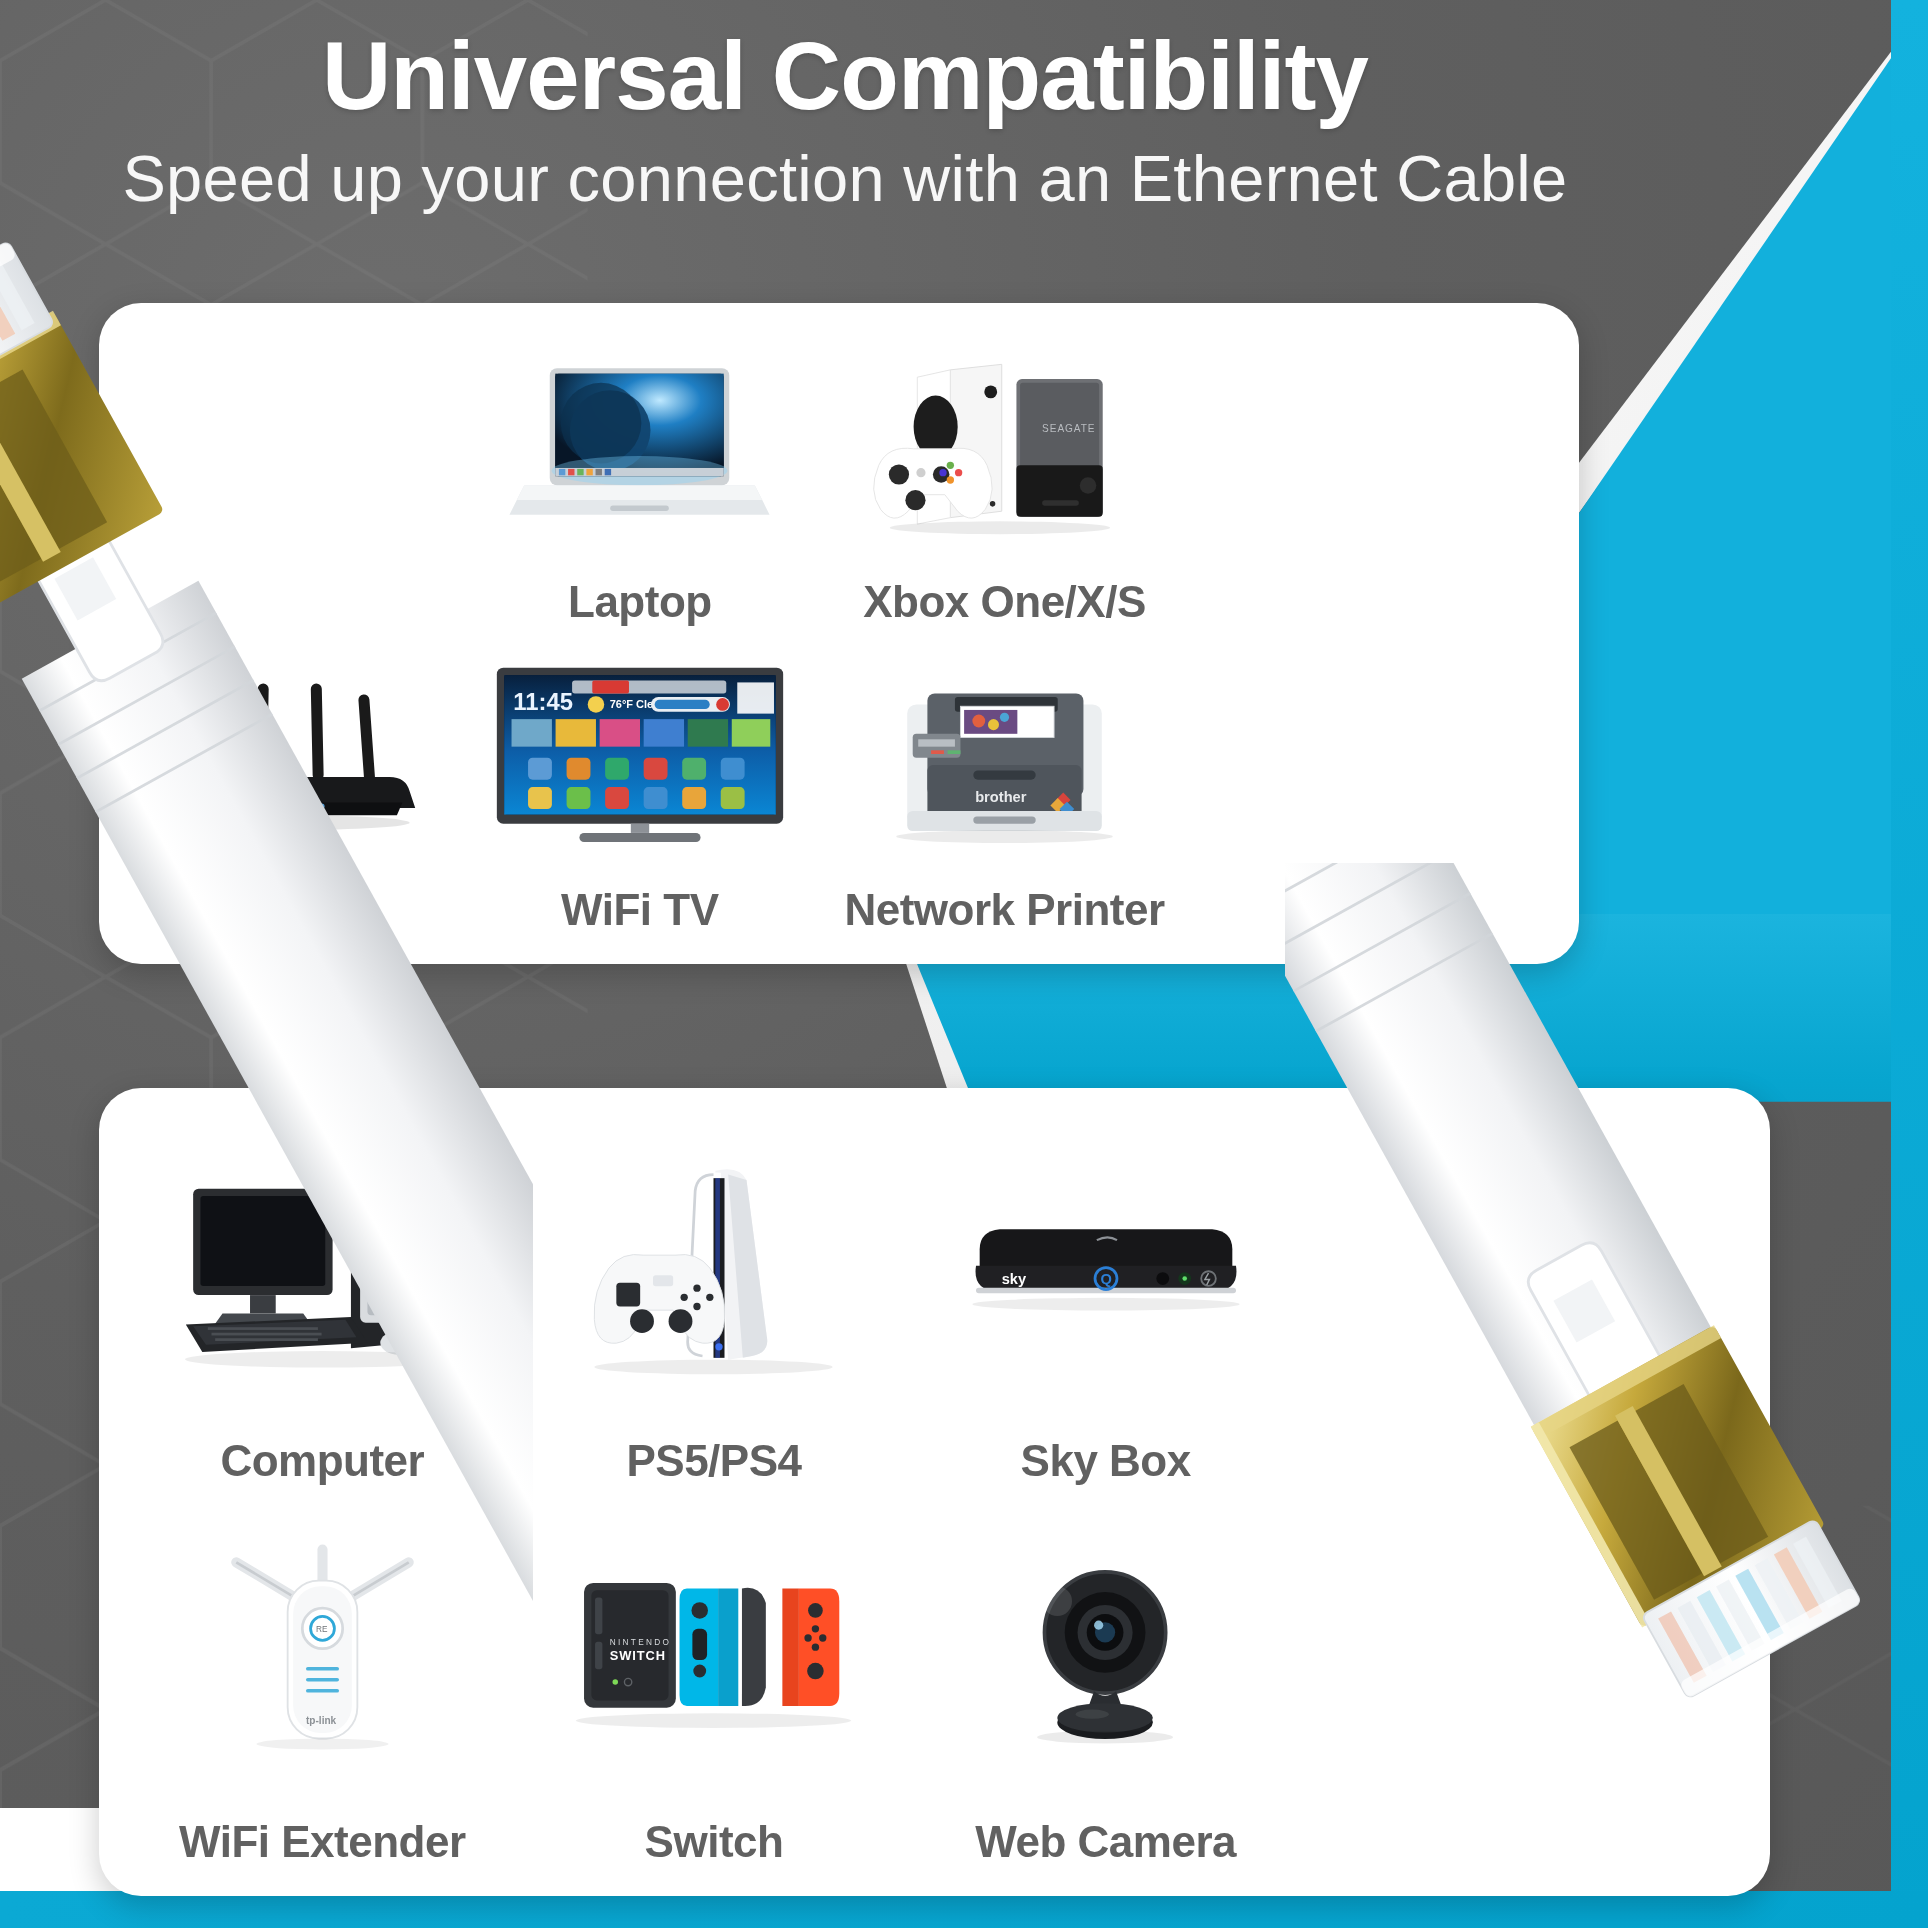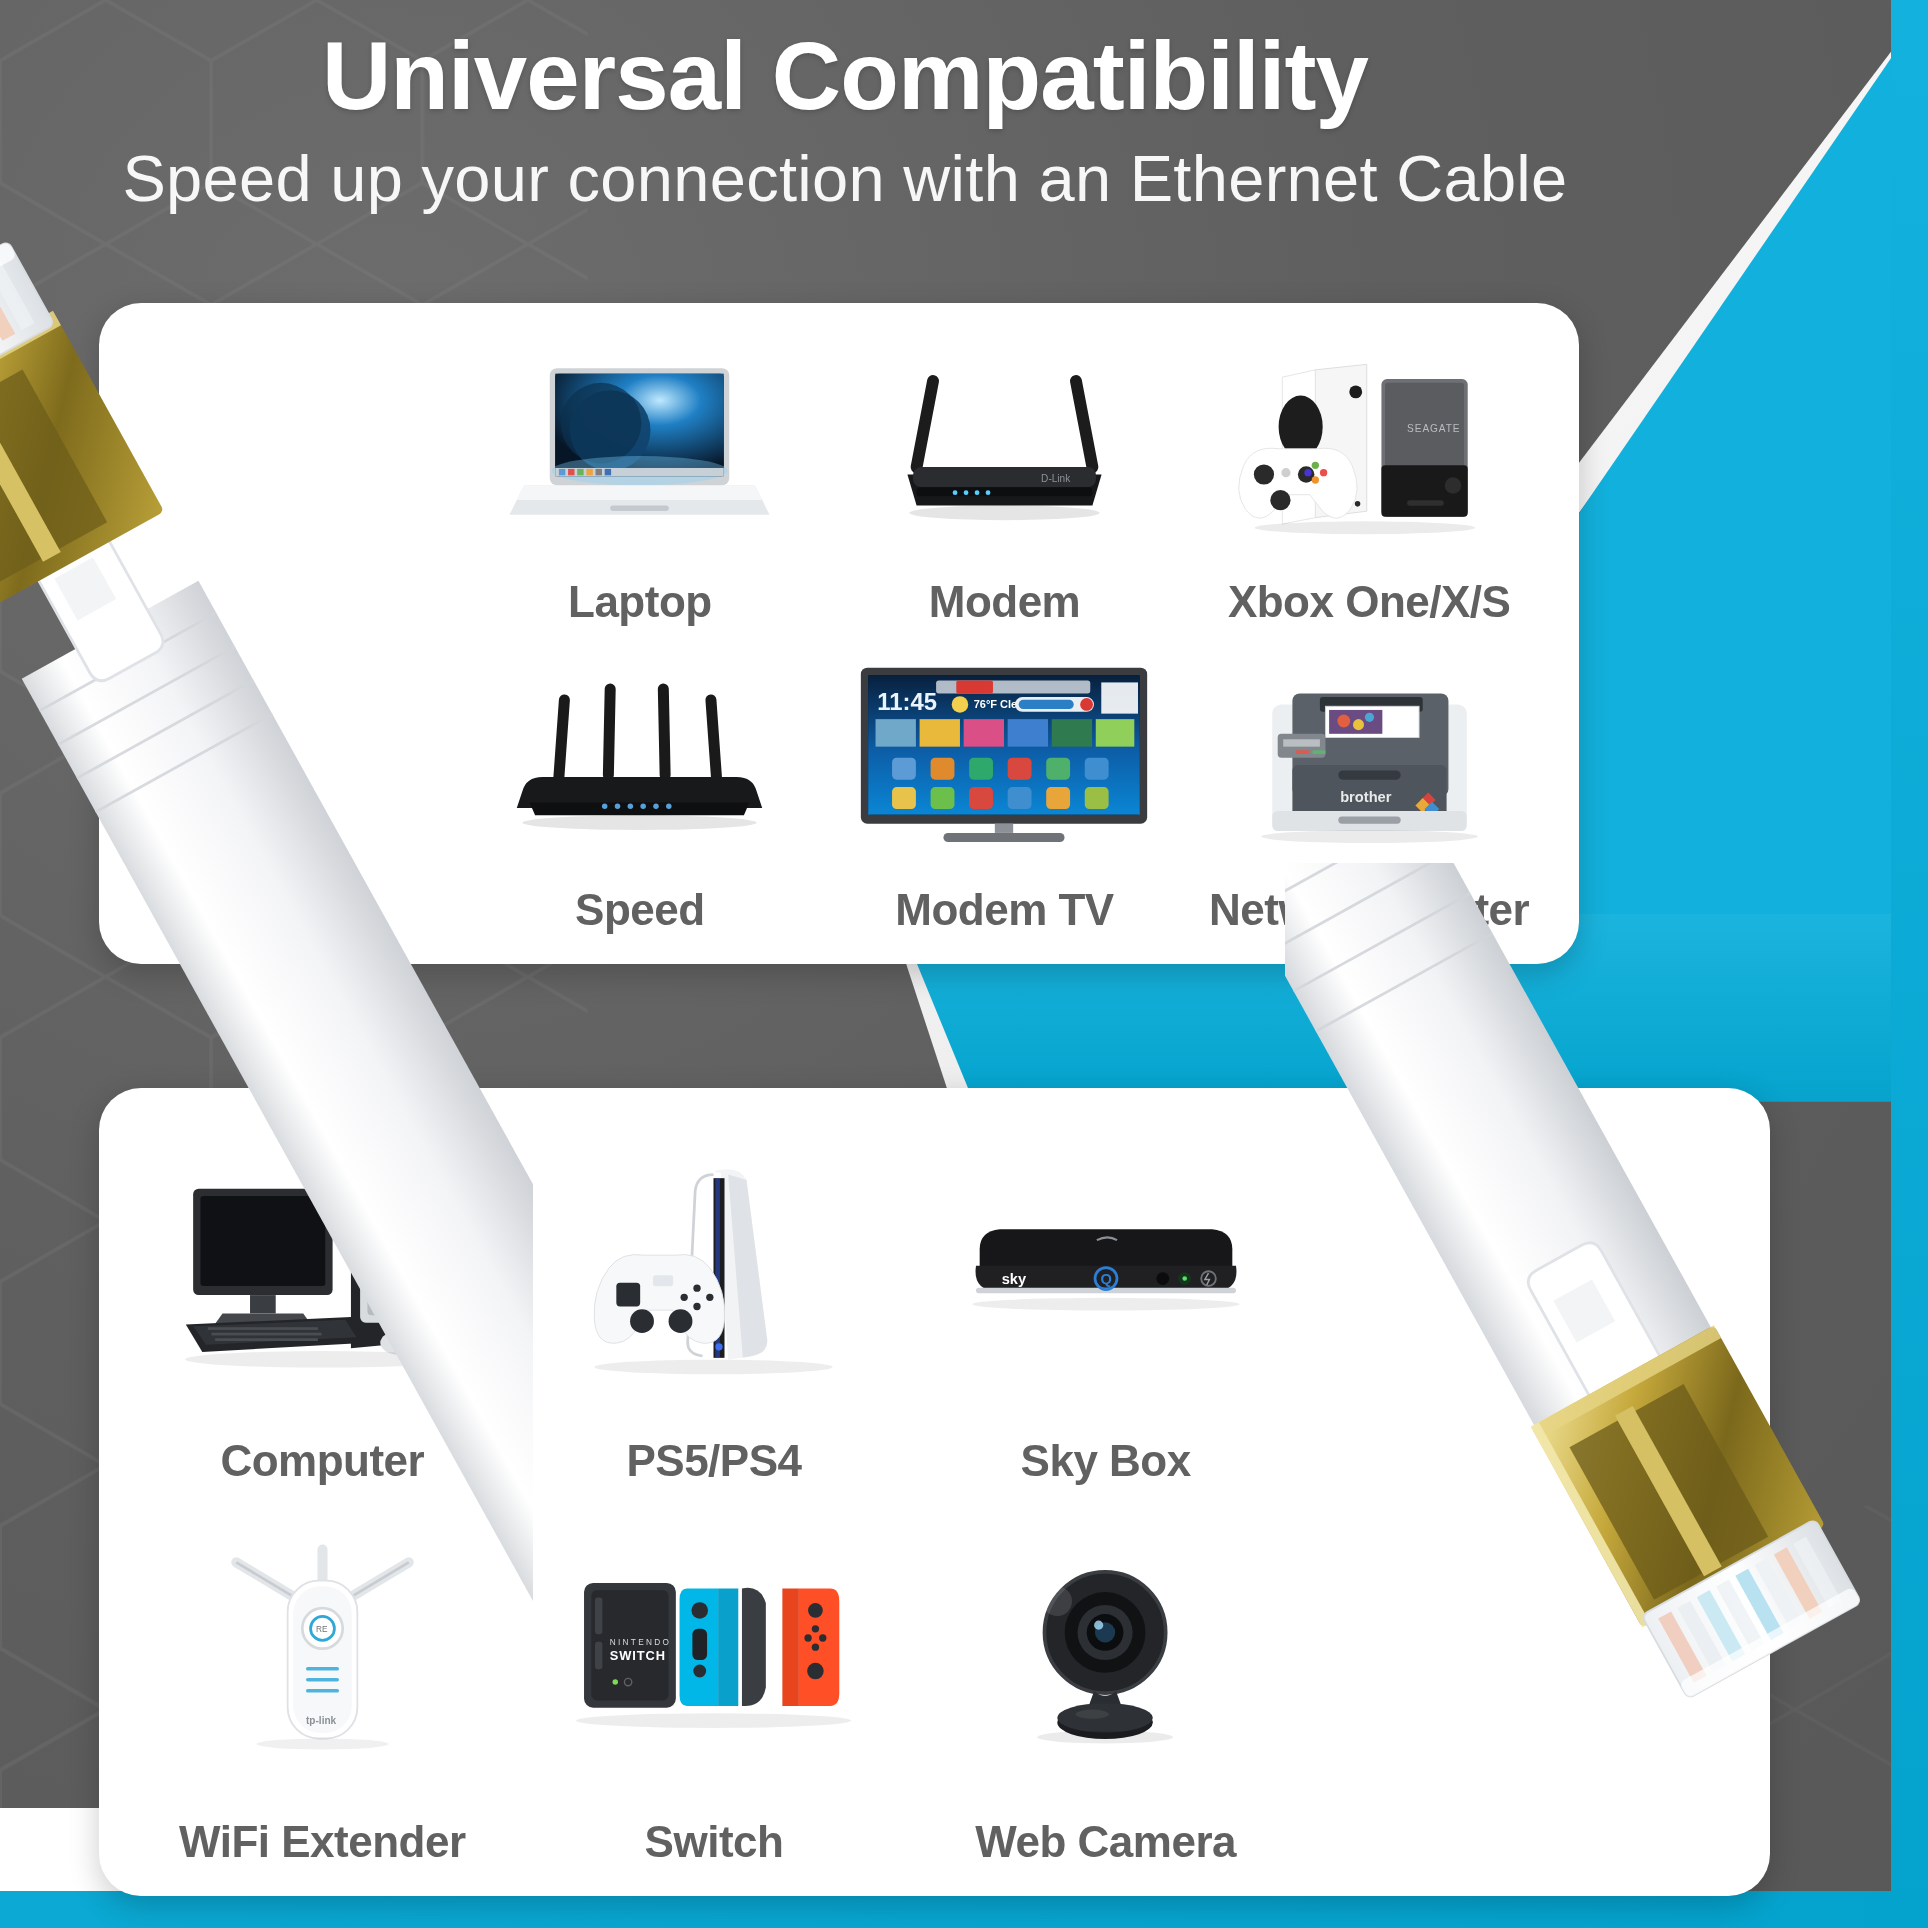--- a/index.html
+++ b/index.html
@@ -226,40 +226,20 @@
               <rect x="112" y="120" width="7" height="7" fill="#3f6fb5"></rect>
             </g>
             <path d="M24 138 H276 L292 170 H8 Z" fill="#e4e8eb"></path>
             <path d="M24 138 H276 L284 154 H16 Z" fill="#f4f6f7"></path>
             <rect x="118" y="160" width="64" height="6" rx="3" fill="#c3c9ce"></rect>
           </svg>
         </div>
         <div class="caption">Laptop</div>
       </div>
 
-      <div class="cell">
-        <div class="art">
-          <svg width="257" height="174" viewBox="0 0 280 190">
-            <path d="M62 24 L44 118" stroke="#1c1c1c" stroke-width="13" stroke-linecap="round"></path>
-            <path d="M218 24 L236 118" stroke="#1c1c1c" stroke-width="13" stroke-linecap="round"></path>
-            <path d="M34 126 H246 L236 160 H44 Z" fill="#17181a"></path>
-            <rect x="40" y="118" width="200" height="22" rx="9" fill="#2a2c30"></rect>
-            <rect x="44" y="140" width="192" height="10" rx="4" fill="#0d0e10"></rect>
-            <g fill="#58d0ff">
-              <circle cx="86" cy="146" r="2.6"></circle>
-                <circle cx="98" cy="146" r="2.6"></circle>
-              <circle cx="110" cy="146" r="2.6"></circle>
-                <circle cx="122" cy="146" r="2.6"></circle>
-            </g>
-            <text x="180" y="134" fill="#8e9298" font-size="11" font-family="Liberation Sans, sans-serif">D-Link</text>
-            <ellipse cx="140" cy="168" rx="104" ry="8" fill="#000" opacity=".10"></ellipse>
-          </svg>
-        </div>
-        <div class="caption">Modem</div>
-      </div>
 
       <div class="cell">
         <div class="art">
           <svg width="285" height="179" viewBox="0 0 310 195">
 
             <path d="M96 14 L152 8 L152 168 L96 175 Z" fill="#f6f6f6" stroke="#dcdcdc"></path>
             <path d="M60 22 L96 14 L96 175 L60 182 Z" fill="#ffffff" stroke="#e2e2e2"></path>
             <ellipse cx="80" cy="76" rx="24" ry="34" fill="#1d1d1d"></ellipse>
             <circle cx="140" cy="38" r="7" fill="#1d1d1d"></circle>
             <circle cx="142" cy="160" r="3" fill="#2a2a2a"></circle>
@@ -362,21 +342,21 @@
               <rect x="90" y="136" width="26" height="24" rx="5" fill="#6bbf4a"></rect>
               <rect x="132" y="136" width="26" height="24" rx="5" fill="#d9483f"></rect>
               <rect x="174" y="136" width="26" height="24" rx="5" fill="#3f8ed0"></rect>
               <rect x="216" y="136" width="26" height="24" rx="5" fill="#e8a53a"></rect>
               <rect x="258" y="136" width="26" height="24" rx="5" fill="#9bbf45"></rect>
             </g>
             <rect x="160" y="176" width="20" height="10" fill="#8d9197"></rect>
             <rect x="104" y="186" width="132" height="10" rx="5" fill="#6f7378"></rect>
           </svg>
         </div>
-        <div class="caption">Modem TV</div>
+        <div class="caption">WiFi TV</div>
       </div>
 
       <div class="cell">
         <div class="art">
           <svg width="257" height="184" viewBox="0 0 280 200">
             <rect x="34" y="46" width="212" height="132" rx="10" fill="#eceff1"></rect>
             <rect x="56" y="34" width="170" height="112" rx="8" fill="#5b6168"></rect>
             <rect x="86" y="38" width="112" height="16" rx="3" fill="#2e3338"></rect>
             <rect x="92" y="48" width="102" height="34" fill="#ffffff" stroke="#d2d5d8"></rect>
             <g>

